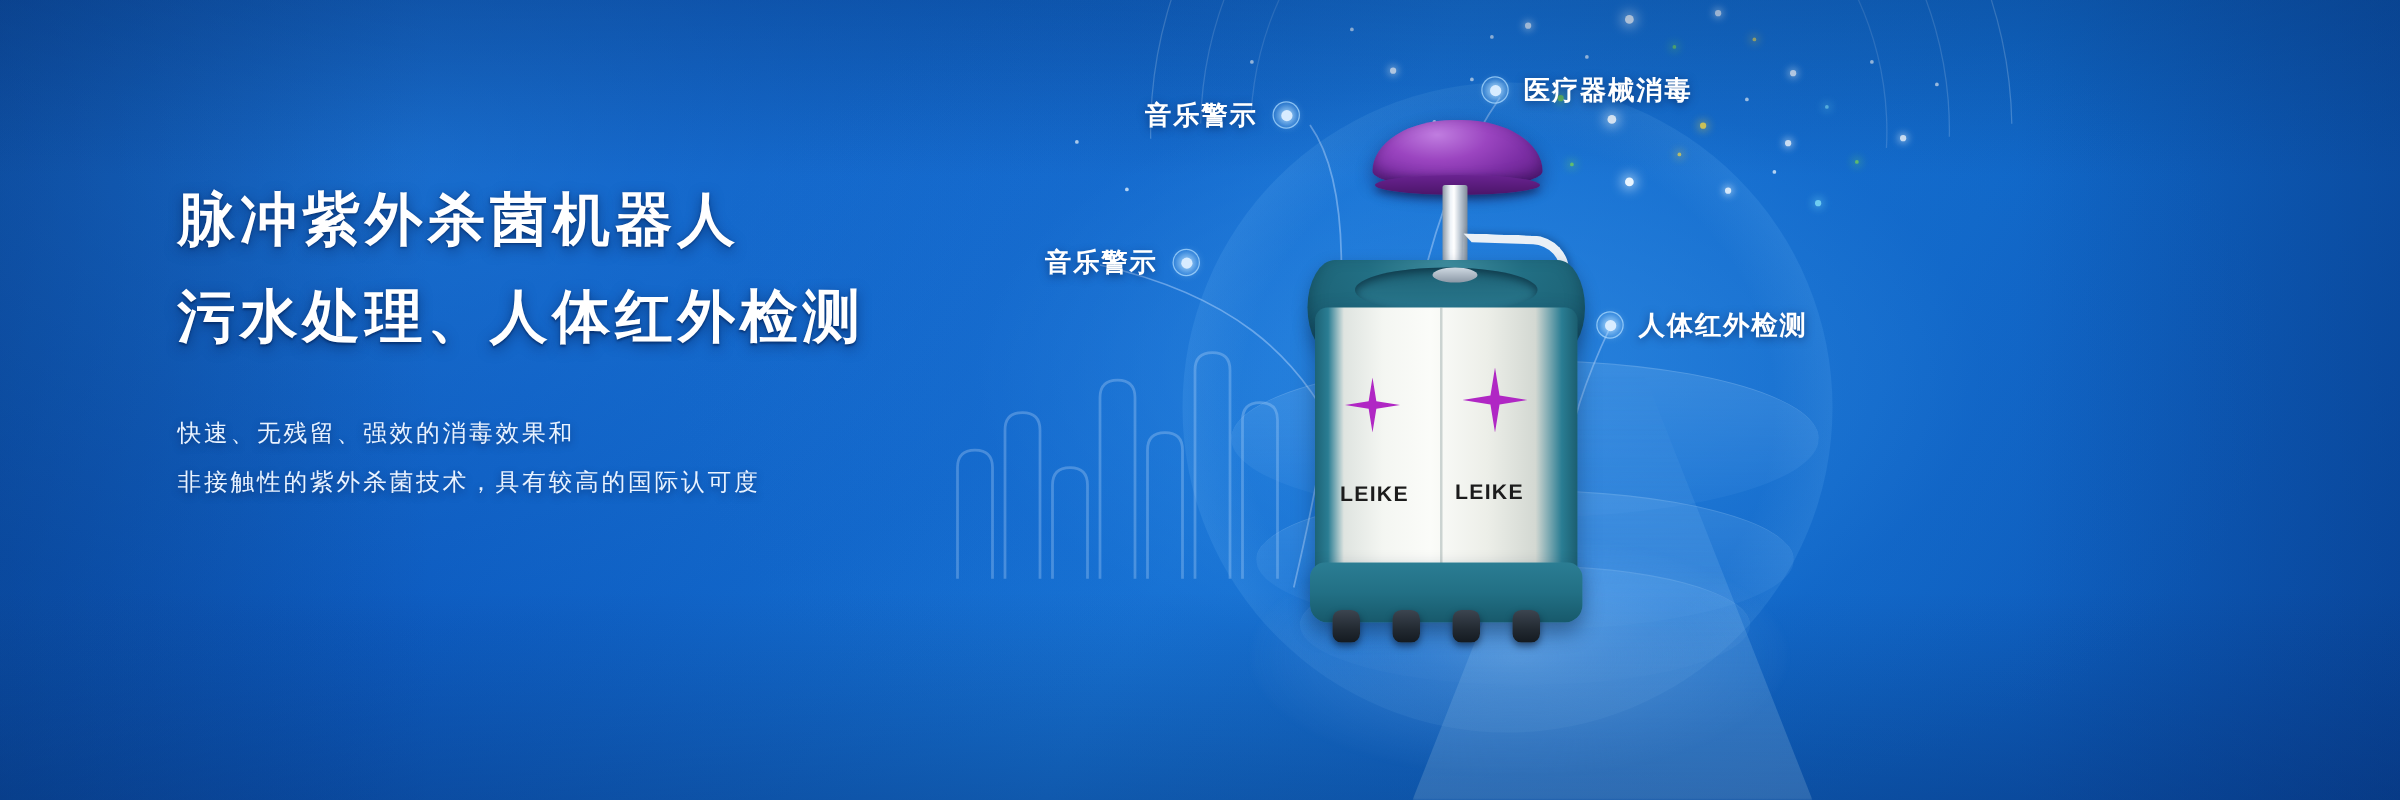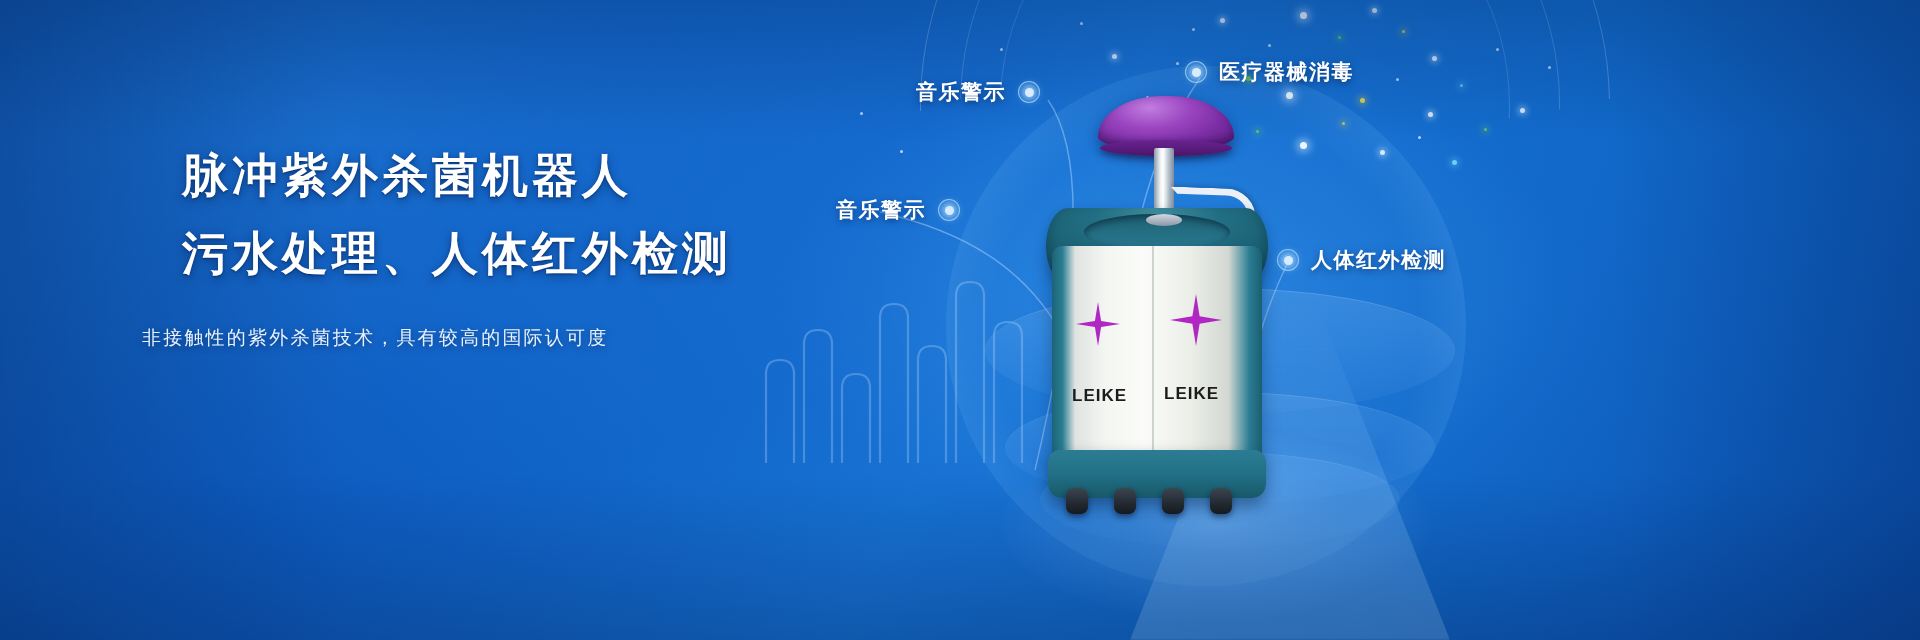--- a/index.html
+++ b/index.html
@@ -73,31 +73,30 @@
   .disc.d2 { left:1005px; top:392px; width:430px; height:112px; opacity:.40; }
   .disc.d3 { left:1040px; top:452px; width:360px; height:96px;  opacity:.34; }
 
   
   .copy { position:absolute; left:142px; top:152px; width:760px; }
   .h-line {
     color:#ffffff; font-size:46px; line-height:1.0; letter-spacing:4px;
     font-family:"DejaVu Sans", sans-serif; font-weight:bold;
     text-shadow:0 3px 10px rgba(0,28,78,0.55), 0 1px 2px rgba(0,30,80,0.6);
     white-space:nowrap;
-    margin-left:40px;
   }
   .h-line.second { margin-top:32px; }
   .sub-line {
     color:#e8f2ff; font-size:19px; line-height:1.0; letter-spacing:2.2px;
     font-family:"DejaVu Sans", sans-serif;
     text-shadow:0 2px 6px rgba(0,28,78,0.5);
     white-space:nowrap;
   }
   .sub-line.s1 { margin-top:62px; }
-  .sub-line.s2 { margin-top:52px; }
+  .sub-line.s2 { margin-top:20px; }
 
   
   .callout { position:absolute; display:flex; align-items:center; gap:12px; }
   .callout .label {
     color:#ffffff; font-size:21px; letter-spacing:1.5px; white-space:nowrap;
     font-family:"DejaVu Sans", sans-serif; font-weight:bold;
     text-shadow:0 2px 7px rgba(0,30,82,0.6);
   }
   .node {
     position:relative; width:22px; height:22px; border-radius:50%; flex:0 0 22px;
@@ -318,16 +317,17 @@
   </div>
 
   <div class="callout c-medical">
     <div class="label">人体红外检测</div>
     <div class="node"></div>
   </div>
 
   <div class="copy">
     <div class="h-line first">脉冲紫外杀菌机器人</div>
     <div class="h-line second">污水处理、人体红外检测</div>
+    <div class="sub-line s1">快速、无残留、强效的消毒效果和</div>
     <div class="sub-line s2">非接触性的紫外杀菌技术，具有较高的国际认可度</div>
   </div>
 
 </div>
 
 </body></html>

